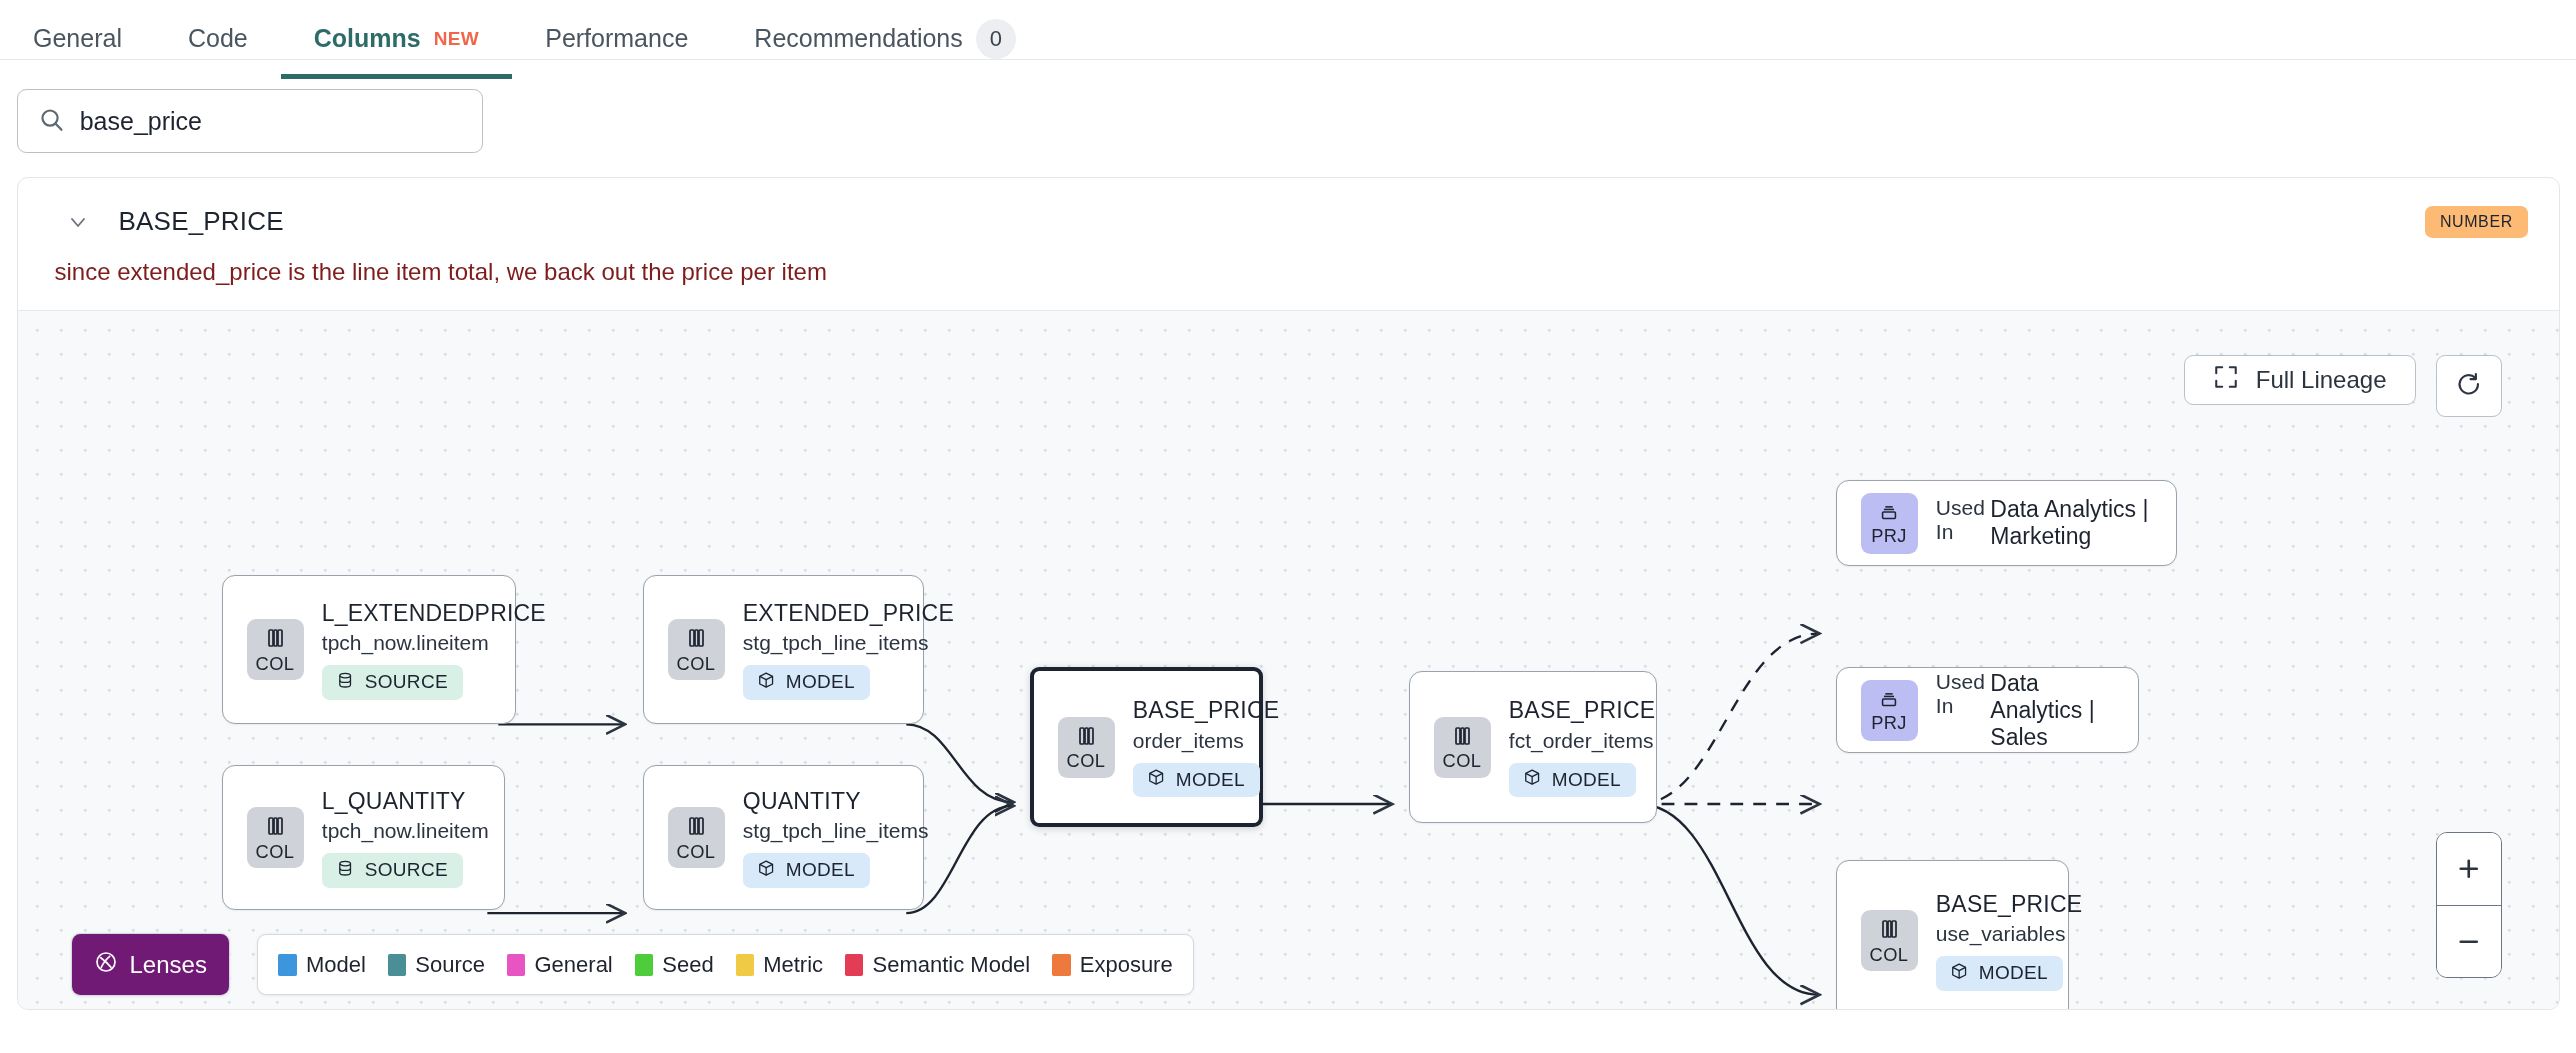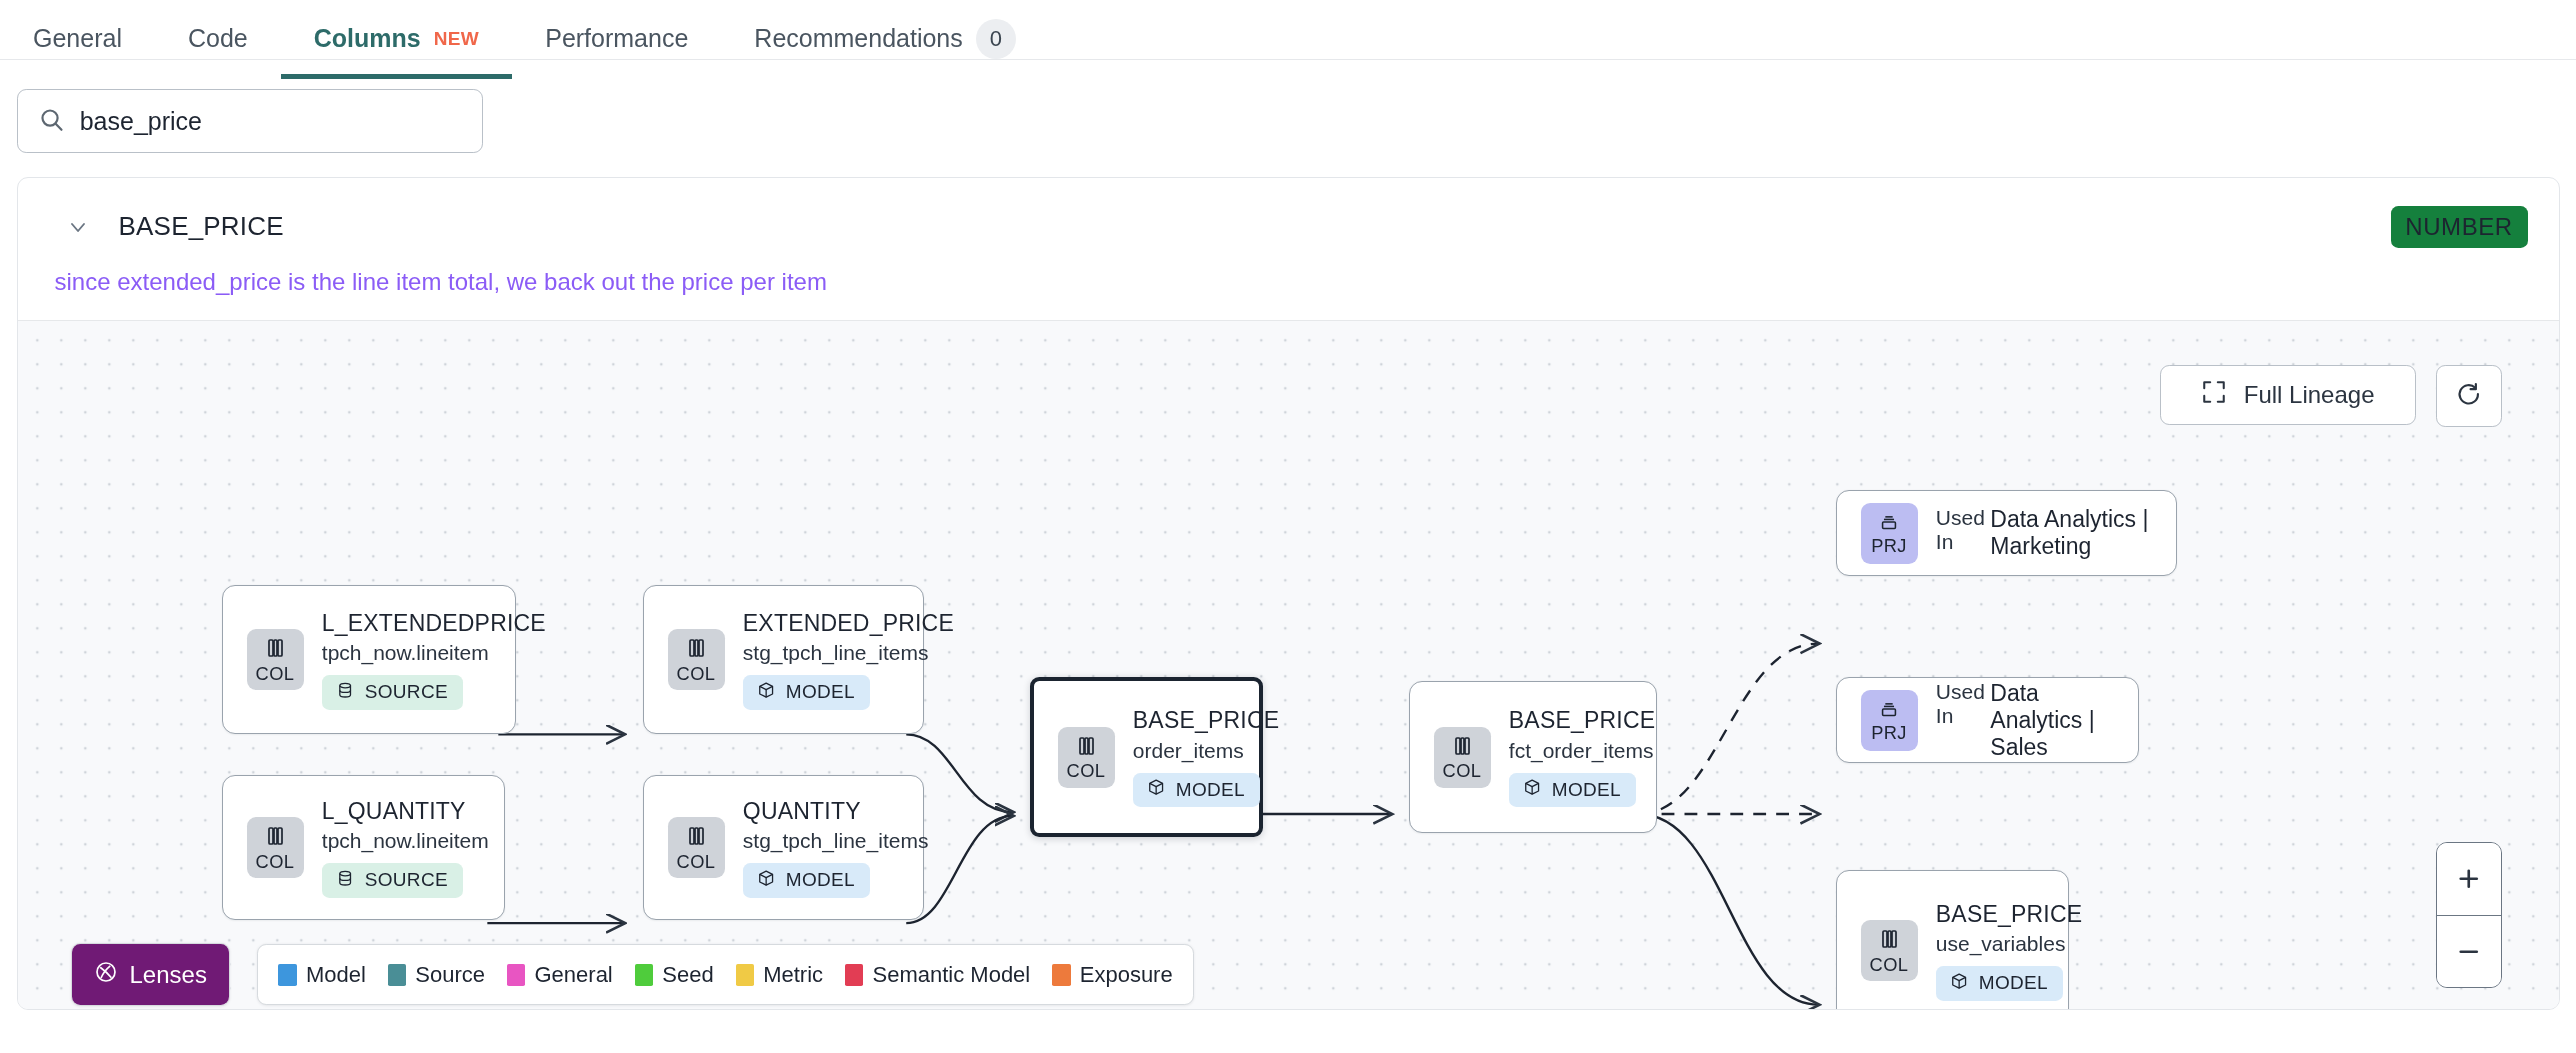--- a/index.html
+++ b/index.html
@@ -94,31 +94,31 @@
   }
   .chev { color: #6b7683; display: flex; align-items: center; }
   .colname {
     font-size: 26px;
     color: #1d2430;
     font-weight: 400;
     letter-spacing: 0.2px;
   }
   .type-pill {
     margin-left: auto;
-    background: #15803d;
+    background: #fdba74;
     border-radius: 7.3px;
     padding: 7.3px 14.7px;
-    font-size: 24px;
+    font-size: 16px;
     color: #1d2430;
     letter-spacing: 0.6px;
   }
   .coldesc {
     padding: 20px 31px 24px 37px;
     font-size: 24px;
-    color: #8b5cf6;
+    color: #7f1d1d;
   }
 
   
   .canvas {
     position: relative;
     height: 725px;
     border-top: 1.8px solid #e6e8ea;
     background-color: #f8f9fb;
     background-image: radial-gradient(#cfd4da 1.5px, transparent 1.6px);
     background-size: 24px 24px;
@@ -183,23 +183,23 @@
   .prj-l1 { font-size: 21px; color: #2b3440; }
   .prj-l2 { font-size: 23px; color: #1d2430; }
 
   
   .ctl-top {
     position: absolute;
     top: 44px; right: 57px;
     display: flex; gap: 20px;
   }
   .btn-full {
-    height: 60px;
+    height: 50px;
     display: flex; align-items: center; gap: 16.5px;
-    padding: 0 40px;
+    padding: 0 28px;
     background: #fff;
     border: 1.8px solid #b9c0c8;
     border-radius: 9.2px;
     font-size: 24px;
     color: #2b3440;
     cursor: pointer;
   }
   .btn-refresh {
     width: 66px; height: 62px;
     background: #fff;

